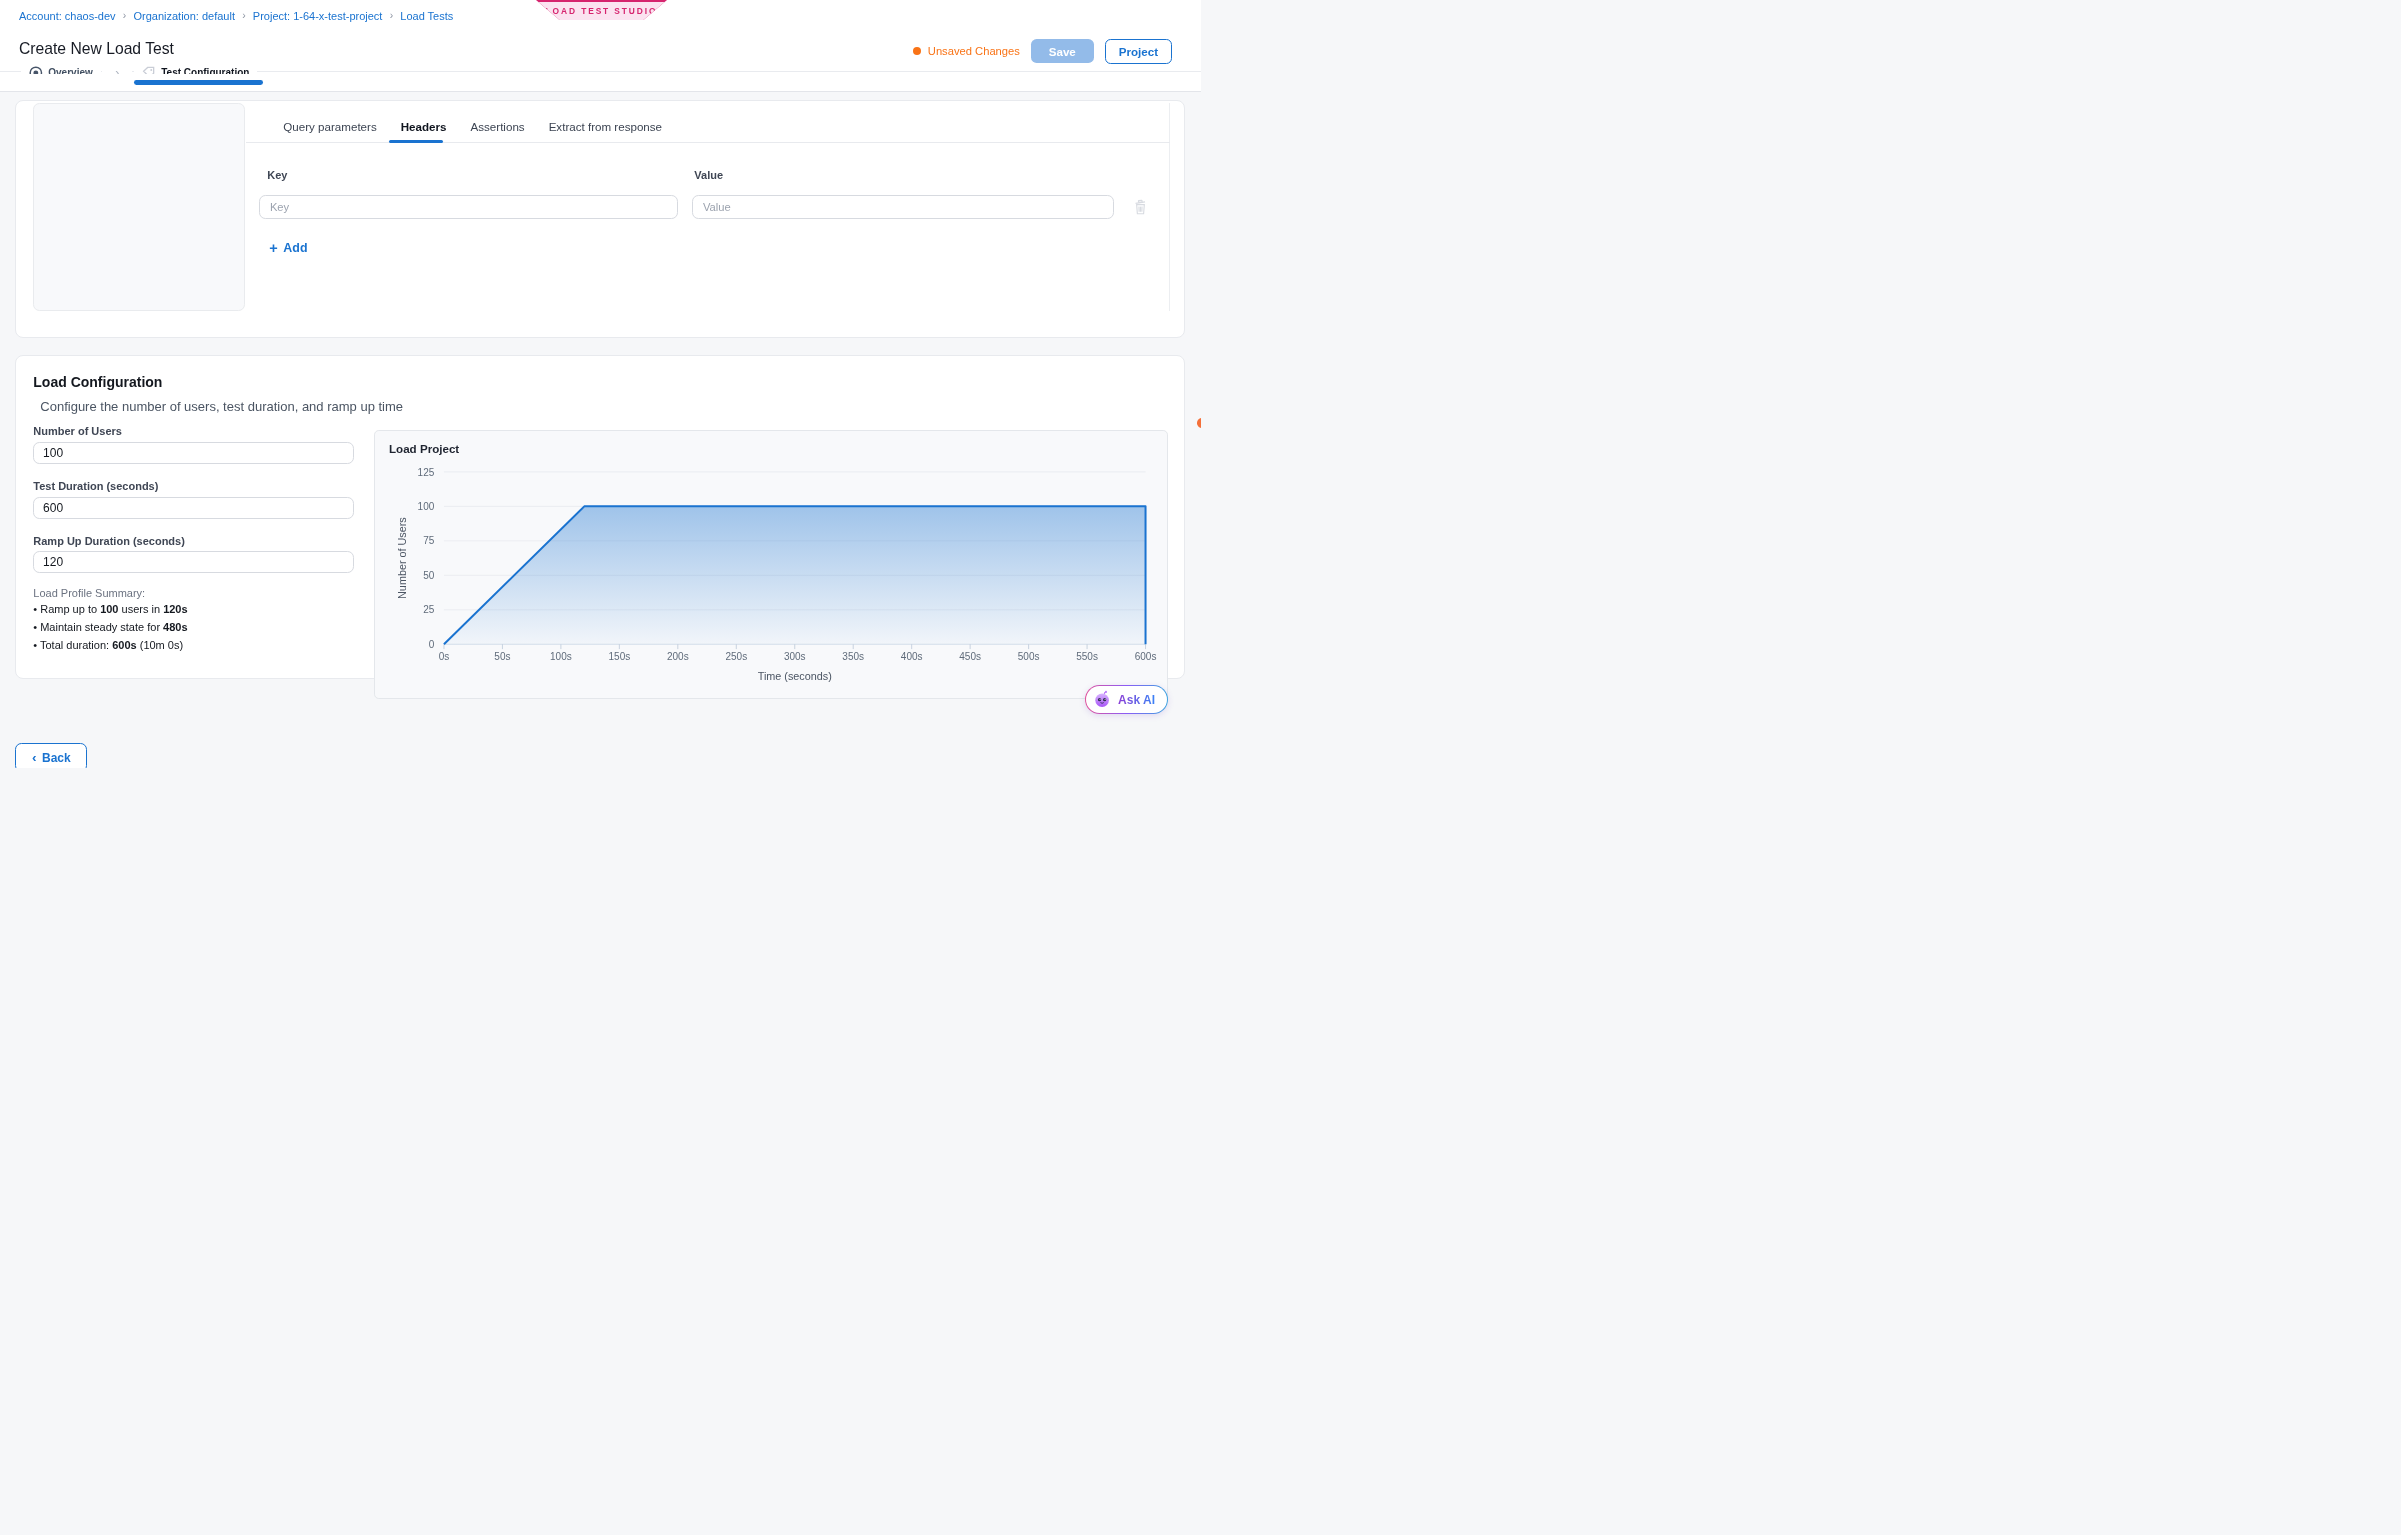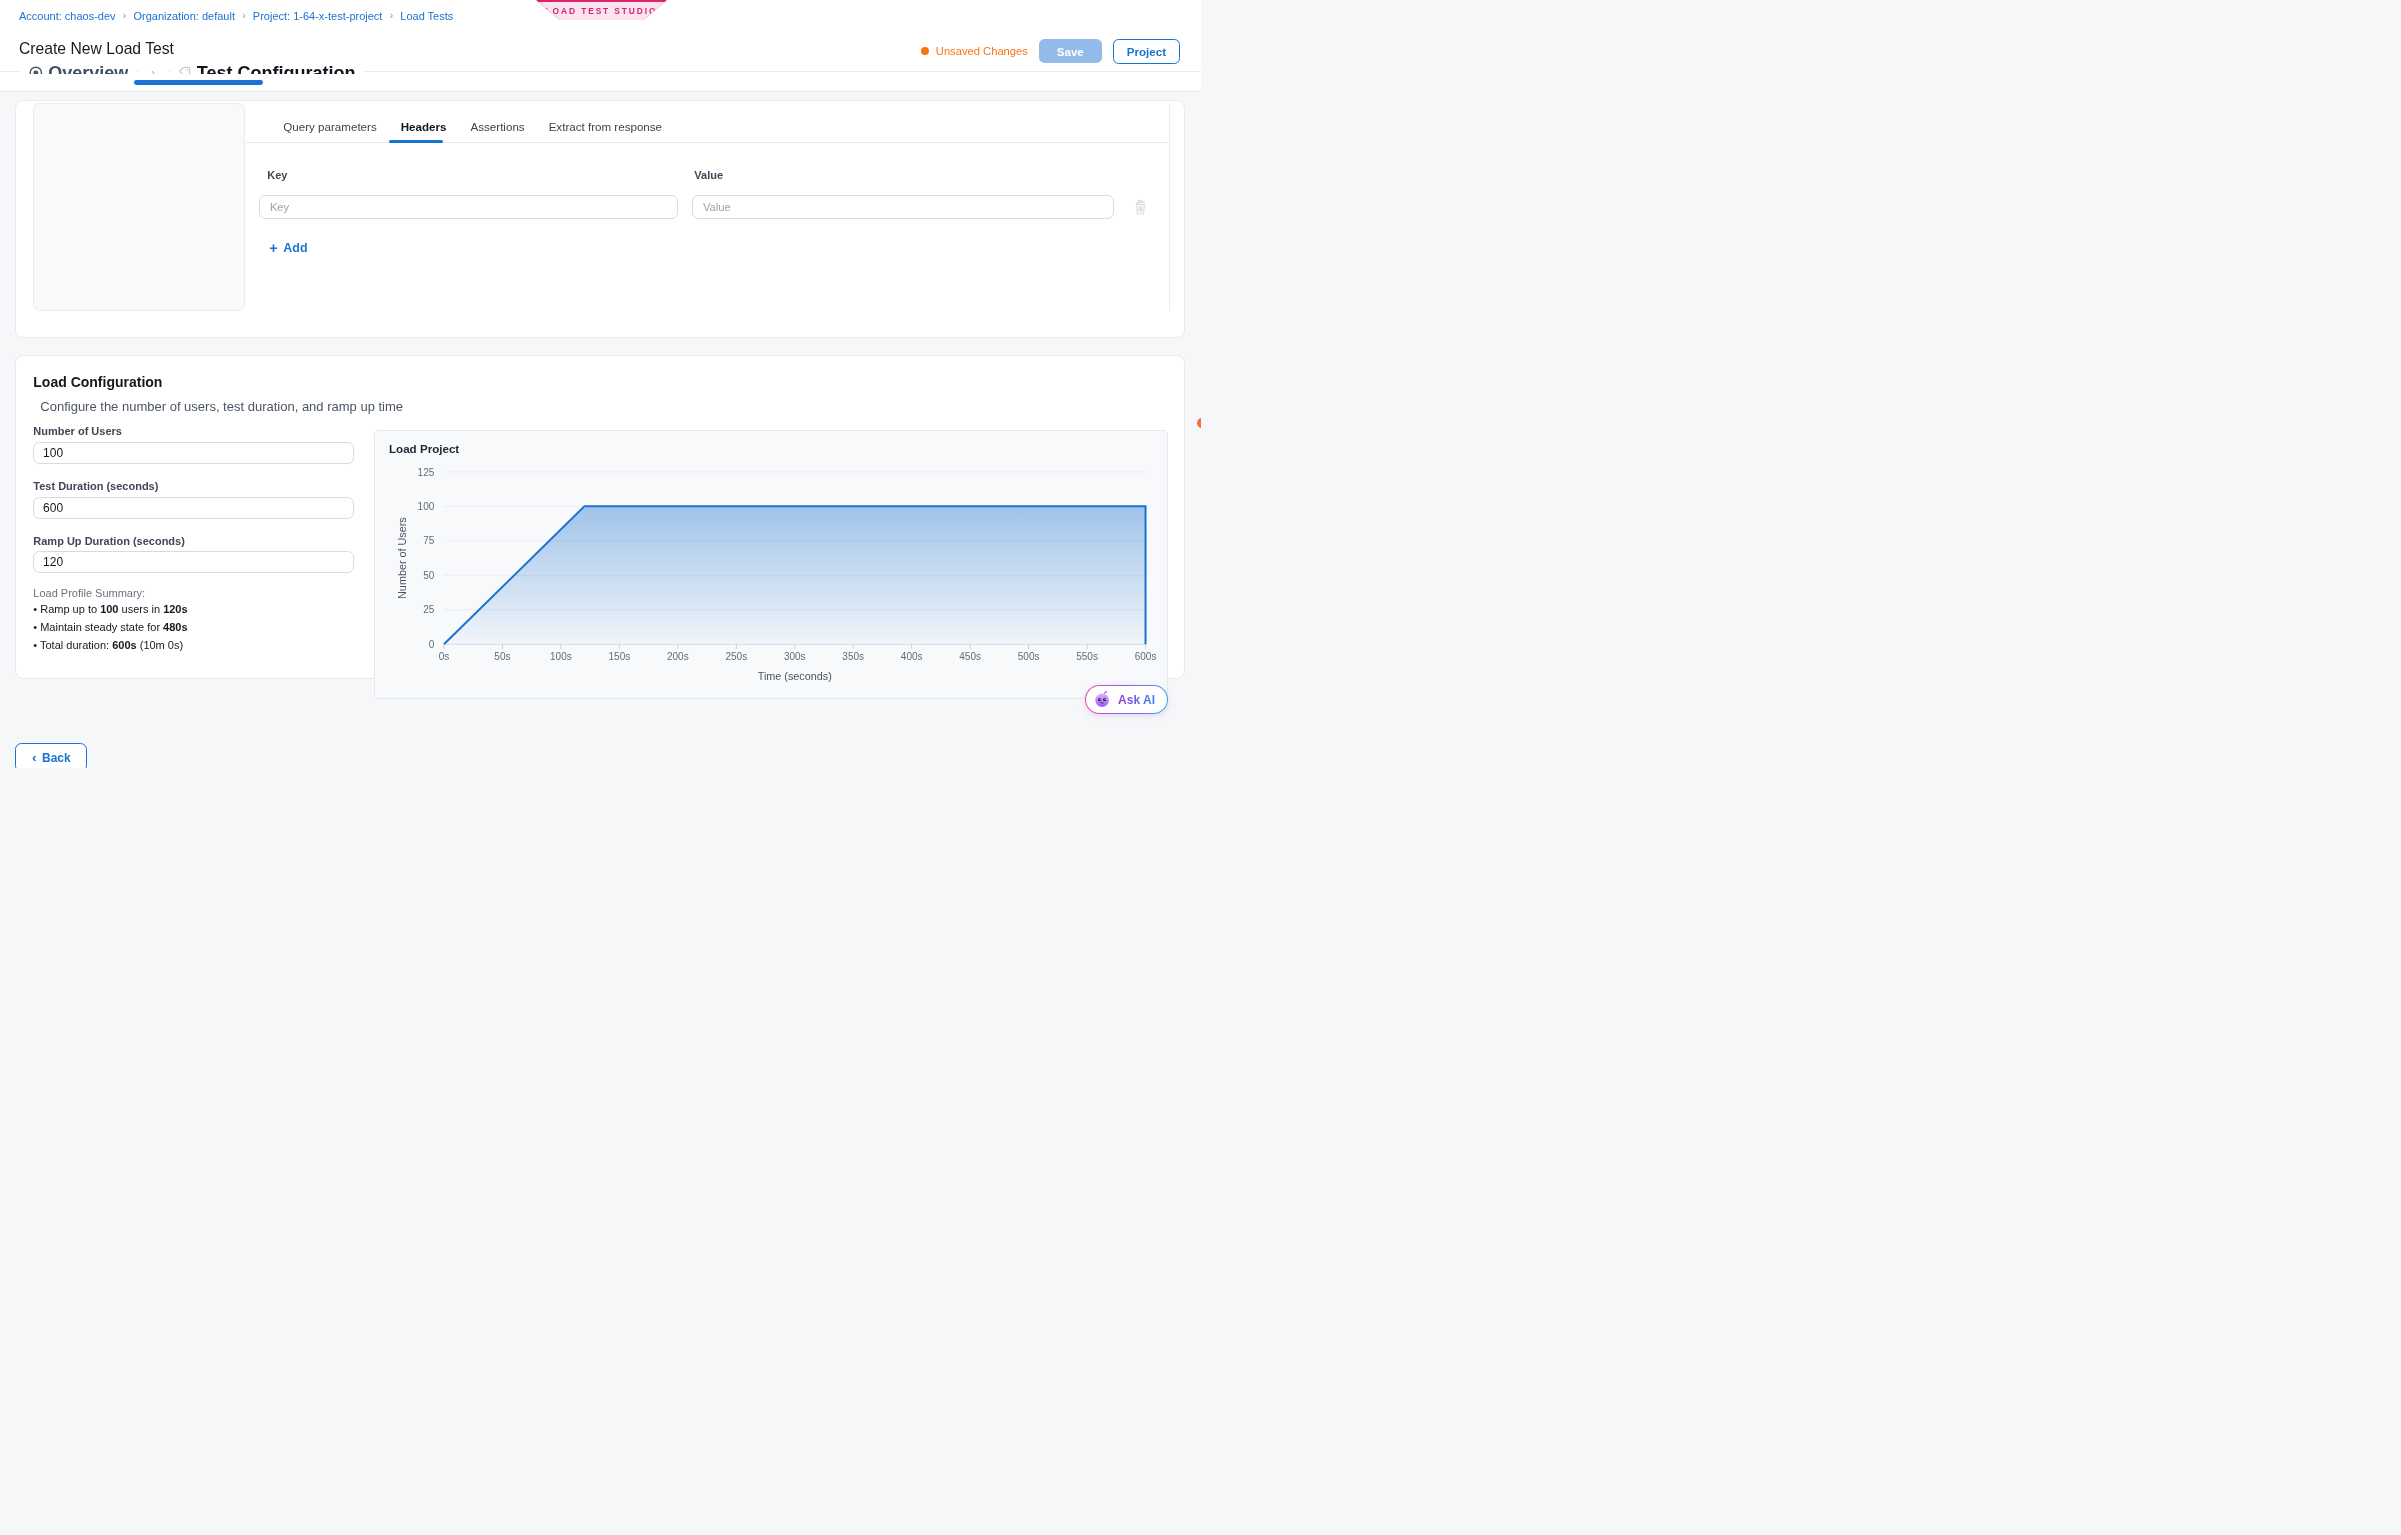--- a/index.html
+++ b/index.html
@@ -15,34 +15,34 @@
   .breadcrumb .sep { color:#8b93a1; font-size:10.4px; }
 
   .studio-badge { position:absolute; left:536px; top:0; width:131px; height:20px;
                   clip-path:polygon(0 0,100% 0,82% 100%,18% 100%); background:#d6246e; }
   .studio-badge-inner { position:absolute; left:0; top:2.4px; right:0; bottom:0; background:#fbe3f0;
                         display:flex; align-items:center; justify-content:center;
                         font-size:8.4px; font-weight:700; letter-spacing:1.9px; color:#d6246e; }
 
   .page-title { position:absolute; left:19px; top:40px; font-size:15.7px; font-weight:400; color:#171b24; }
 
-  .header-actions { position:absolute; right:21px; top:39px; display:flex; align-items:center; gap:11.2px; }
+  .header-actions { position:absolute; right:29px; top:39px; display:flex; align-items:center; gap:11.2px; }
   .unsaved { display:flex; align-items:center; gap:6.4px; color:#f97316; font-size:11.2px; }
   .unsaved-dot { width:8px; height:8px; border-radius:50%; background:#f97316; }
   .btn-save { background:#93bbe9; color:#ffffff; font-weight:700; font-size:11.6px;
               border:none; border-radius:5.6px; padding:5.6px 17.7px; cursor:default; }
   .btn-discard { background:#ffffff; color:#1a73d0; font-weight:700; font-size:11.6px;
                  border:1.2px solid #1a73d0; border-radius:5.6px; padding:4.8px 13px; cursor:pointer; }
 
   
   .steps-strip { position:absolute; left:0; top:65px; width:100%; height:9.2px; overflow:hidden; }
   .steps-line { position:absolute; left:0; top:6.4px; width:100%; height:0.8px; background:#e9ebef; }
   .steps-inner { position:absolute; left:21px; top:0.8px; display:flex; align-items:flex-start; gap:1.6px; }
   .step { display:flex; align-items:center; gap:5.6px; background:#ffffff; padding:0 8px;
-          font-size:18px; line-height:14.5px; cursor:pointer; }
+          font-size:10px; line-height:14.5px; cursor:pointer; }
   .step.overview { color:#425062; font-weight:600; }
   .step.active { color:#10151f; font-weight:700;justify-content:center; }
   .step-sep { color:#aab1bd; font-size:12px; line-height:14.5px; background:#ffffff; padding:0 13px; }
   .steps-underline { position:absolute; left:134px; top:80px; width:129px; height:4.8px;
                      border-radius:2.4px; background:#1a73d0; z-index:21; }
 
   
   .card { position:absolute; background:#ffffff; border:0.8px solid #e8eaee; border-radius:8px; }
   .card1 { left:15.3px; top:100px; width:1170px; height:238px; }
   .card2 { left:15.3px; top:355px; width:1170px; height:324px; }

